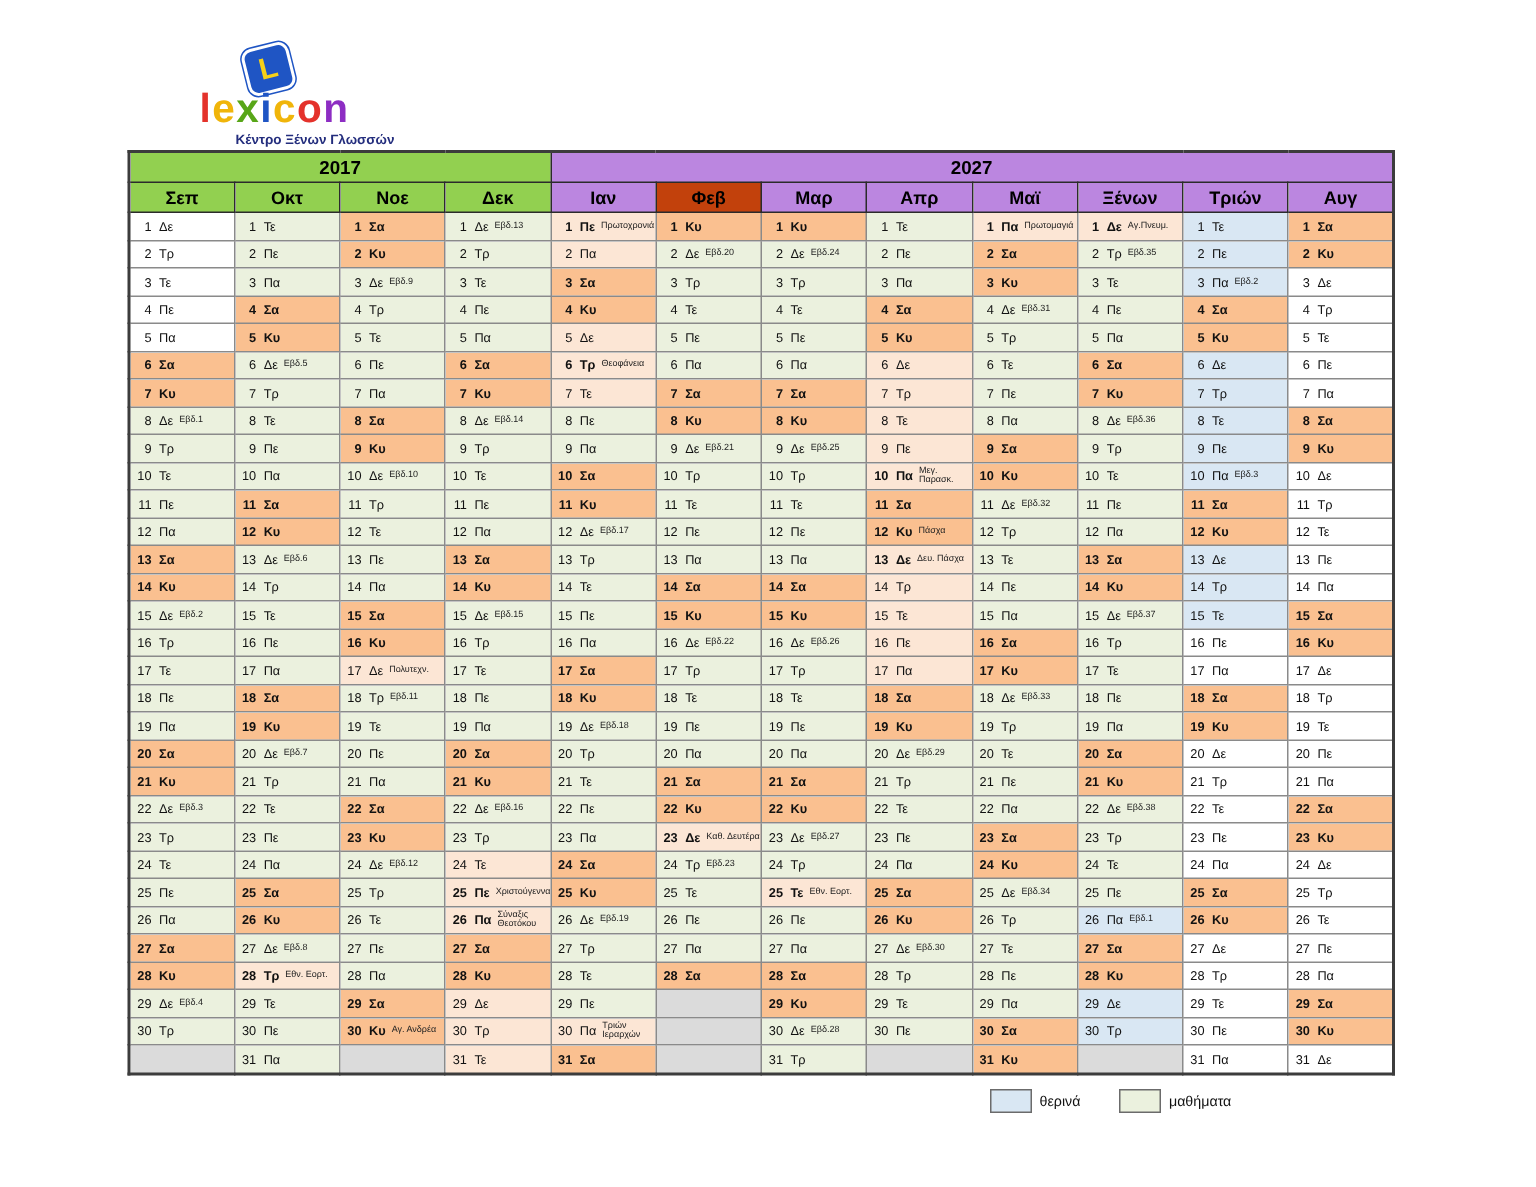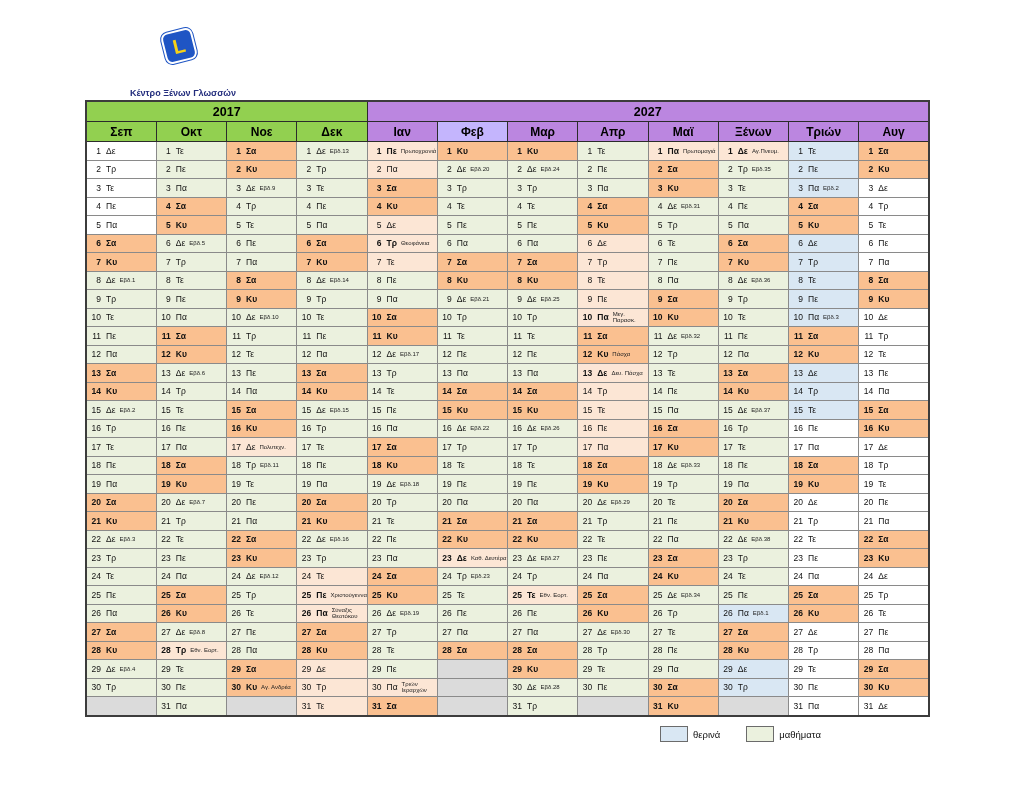--- a/index.html
+++ b/index.html
@@ -6,21 +6,21 @@
   body{width:1024px;height:791px;position:relative;font-family:"Liberation Sans",sans-serif;overflow:hidden;}
   .page{position:absolute;inset:0;background:#fff;}
 
   
   .logo{position:absolute;left:103px;top:34px;width:160px;height:64px;text-align:center;}
   .logo-block{position:absolute;top:-2px;left:62px;width:28px;height:28px;background:#1F55C4;
     border-radius:5px;transform:rotate(-14deg);color:#F7D117;font-weight:bold;font-size:20px;
     line-height:28px;text-align:center;box-shadow:0 0 0 2px #ffffff,0 0 0 3px #1F55C4;}
   .logo-word{position:absolute;bottom:13px;left:0;right:0;font-size:27px;font-weight:bold;
     letter-spacing:1px;line-height:26px;}
-  .logo-tagline{position:absolute;bottom:0;left:0;right:0;font-size:9px;font-weight:bold;color:#232D7D;}
+  .logo-tagline{position:absolute;bottom:0;left:0;right:0;font-size:9px;font-weight:bold;color:#232D7D;text-align:right;}
   .title{position:absolute;top:48px;left:85px;width:845px;text-align:center;margin:0;
     font-size:29px;font-weight:400;color:#000;letter-spacing:0.3px;}
 
   
   .calendar{position:absolute;left:85px;top:100px;width:845px;border-collapse:collapse;
     table-layout:fixed;border:2px solid #3c3c3c;}
   .calendar th,.calendar td{border:1px solid #8a8a8a;padding:0;overflow:hidden;}
   .year-cell{height:19px;font-size:12.5px;font-weight:bold;color:#000;border:1px solid #2b2b2b !important;}
   .month-cell{height:19px;font-size:12px;font-weight:bold;color:#000;border:1px solid #2b2b2b !important;}
   td.day{height:17.5px;background:#fff;}
@@ -37,37 +37,38 @@
   .swatch{display:inline-block;width:26px;height:14px;border:1px solid #6b6b6b;flex:none;}
   .legend-label{font-size:9.5px;color:#111;margin-left:5px;white-space:nowrap;}
 </style>
 </head>
 <body>
 
 <div class="page">
 
   <div class="logo">
     <div class="logo-block">L</div>
+    <div class="logo-word"><span style="color: rgb(228, 50, 43);">l</span><span style="color: rgb(240, 181, 10);">e</span><span style="color: rgb(88, 166, 24);">x</span><span style="color: rgb(31, 85, 196);">i</span><span style="color: rgb(240, 181, 10);">c</span><span style="color: rgb(228, 50, 43);">o</span><span style="color: rgb(141, 45, 195);">n</span></div>
     <div class="logo-tagline">Κέντρο Ξένων Γλωσσών</div>
   </div>
 
 
   <table class="calendar">
     <thead id="cal-head">
         <tr>
           <th colspan="4" class="year-cell" style="background: rgb(146, 208, 80);">2017</th>
           <th colspan="8" class="year-cell" style="background: rgb(187, 134, 224);">2027</th>
         </tr>
         <tr>
           <th class="month-cell" style="background: rgb(146, 208, 80);">Σεπ</th>
           <th class="month-cell" style="background: rgb(146, 208, 80);">Οκτ</th>
           <th class="month-cell" style="background: rgb(146, 208, 80);">Νοε</th>
           <th class="month-cell" style="background: rgb(146, 208, 80);">Δεκ</th>
           <th class="month-cell" style="background: rgb(187, 134, 224);">Ιαν</th>
-          <th class="month-cell" style="background: #c4b5fd;">Φεβ</th>
+          <th class="month-cell" style="background: #c2410c;">Φεβ</th>
           <th class="month-cell" style="background: rgb(187, 134, 224);">Μαρ</th>
           <th class="month-cell" style="background: rgb(187, 134, 224);">Απρ</th>
           <th class="month-cell" style="background: rgb(187, 134, 224);">Μαϊ</th>
           <th class="month-cell" style="background: rgb(187, 134, 224);">Ξένων</th>
           <th class="month-cell" style="background: rgb(187, 134, 224);">Τριών</th>
           <th class="month-cell" style="background: rgb(187, 134, 224);">Αυγ</th>
         </tr>
       </thead>
     <tbody id="cal-body">
         <tr>

